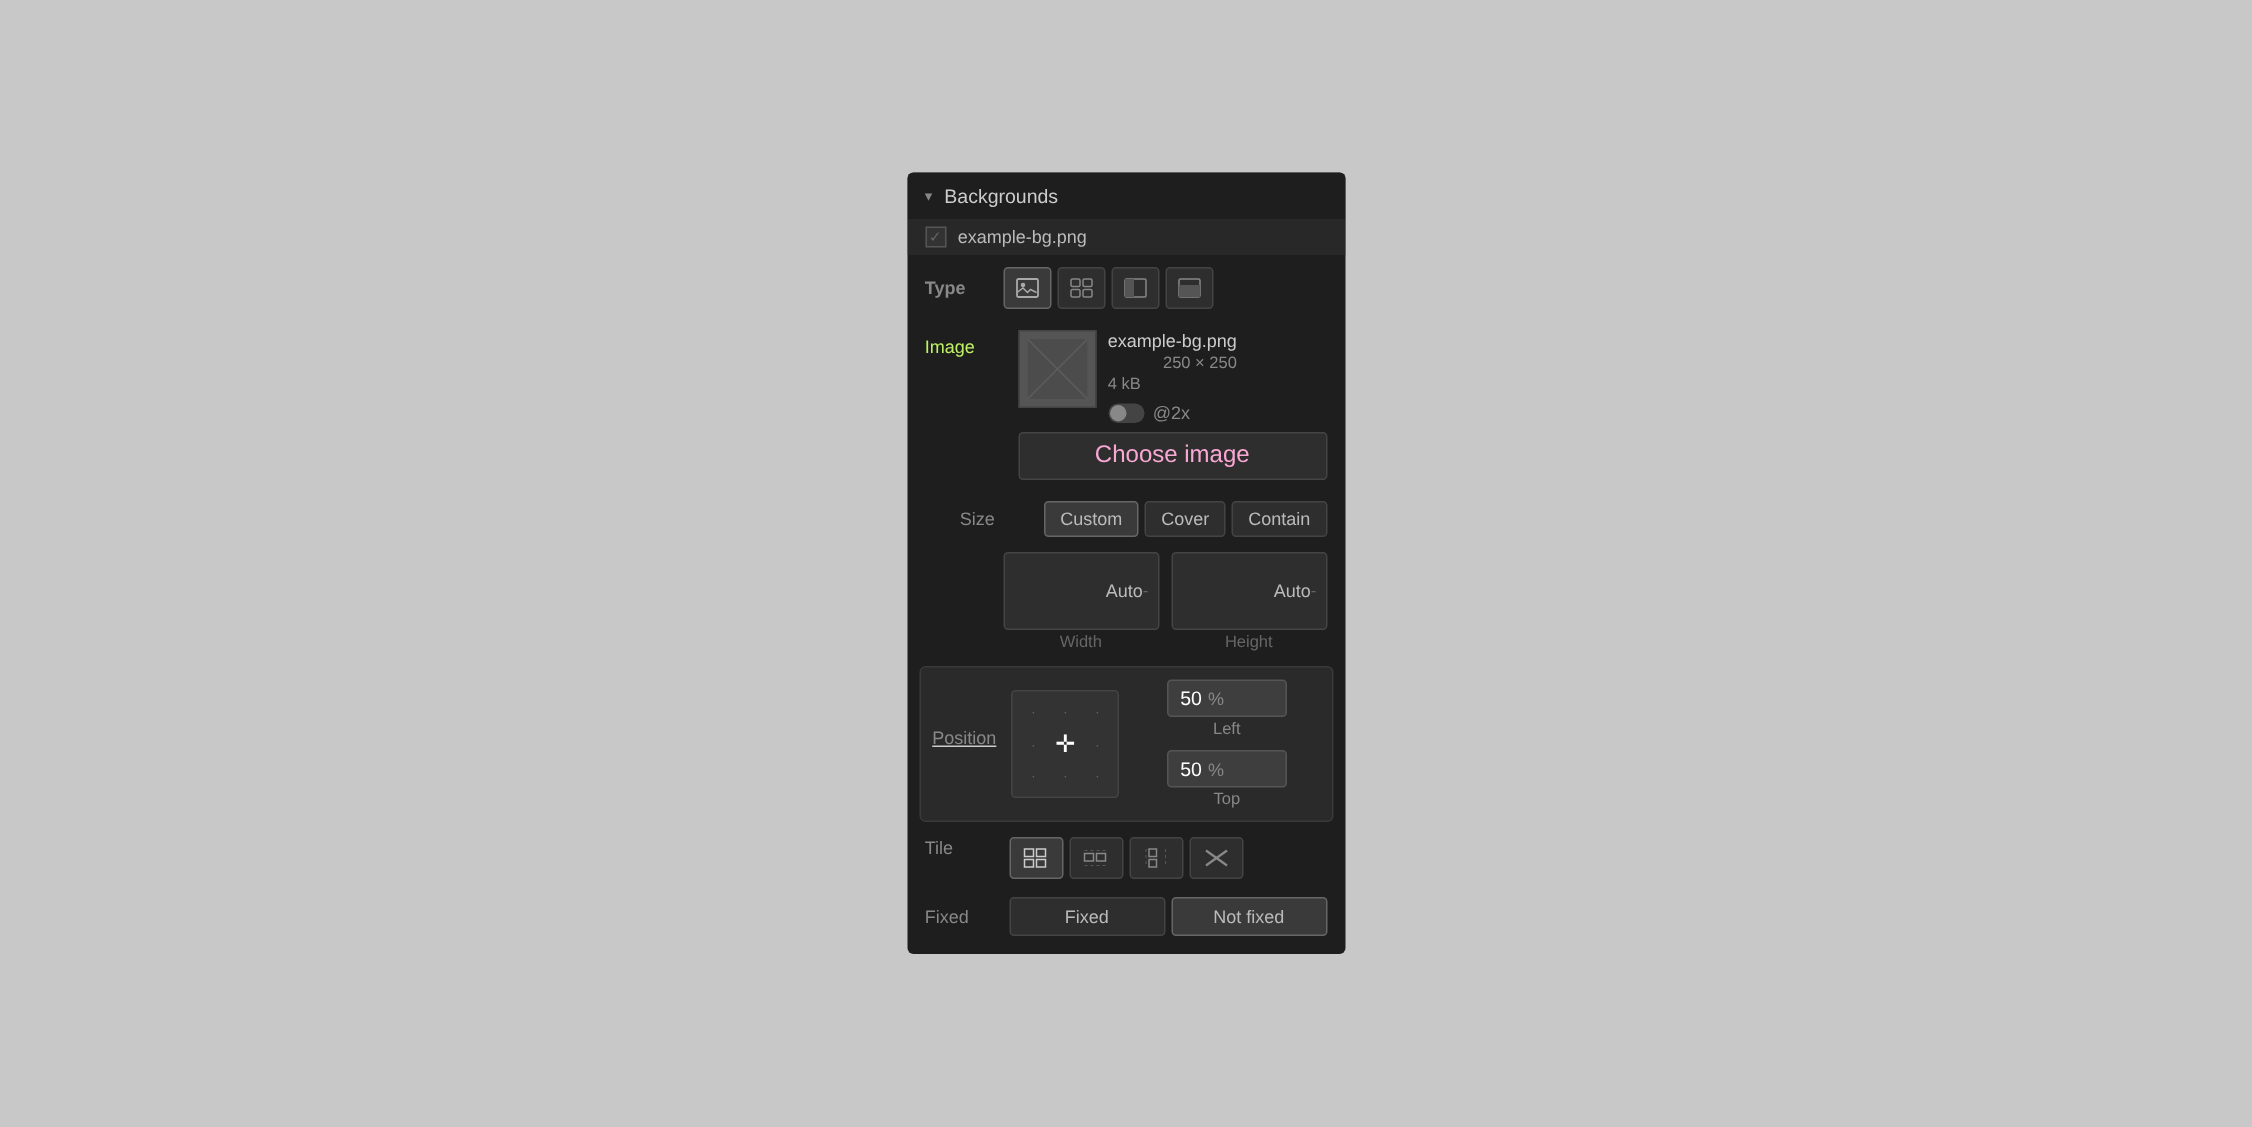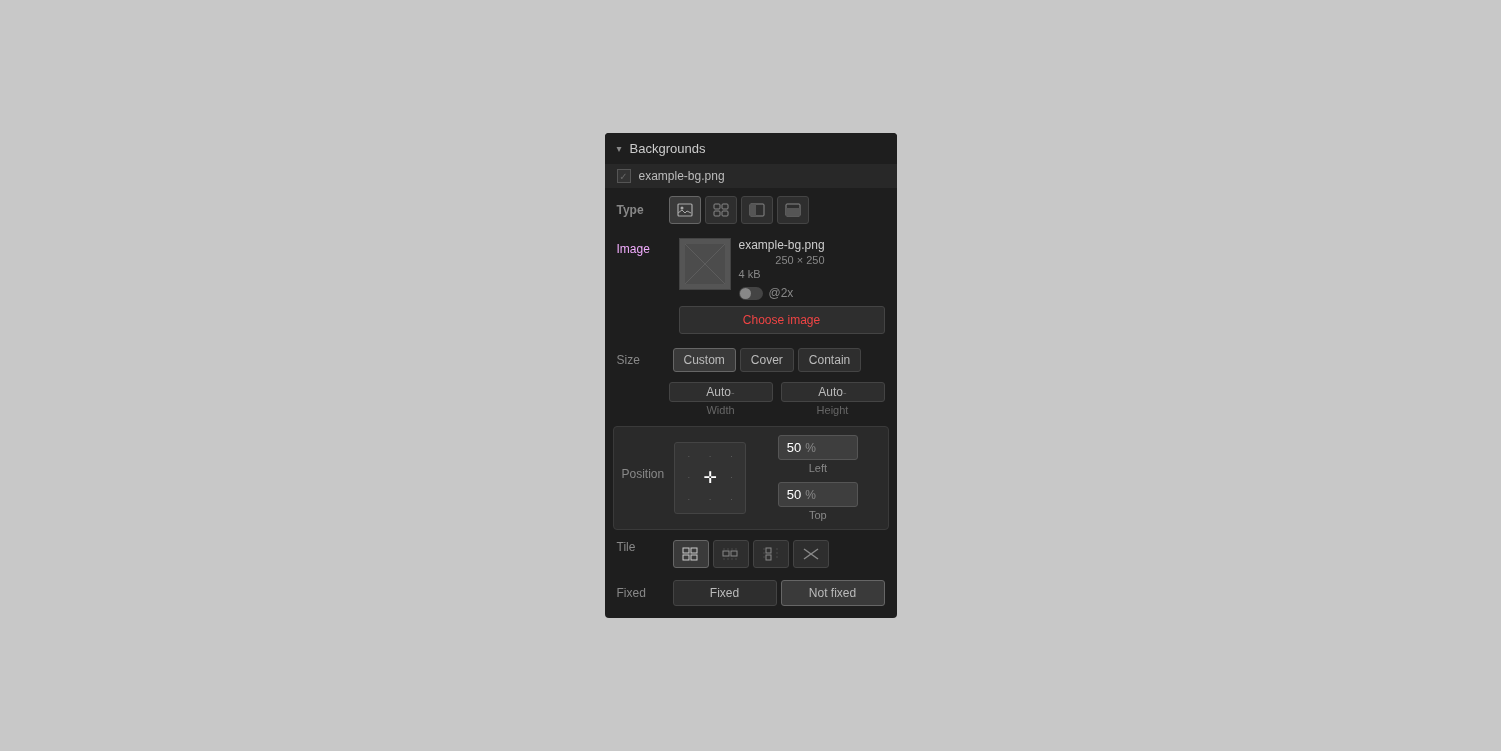--- a/index.html
+++ b/index.html
@@ -103,21 +103,21 @@
       background: #3a3a3a;
       border-color: #666;
     }
     .image-row {
       display: flex;
       align-items: flex-start;
       padding: 8px 12px;
       gap: 10px;
     }
     .image-label {
-      color: #f0abfc;
+      color: #bef264;
       font-size: 12px;
       width: 52px;
       flex-shrink: 0;
       padding-top: 4px;
     }
     .image-content {
       display: flex;
       flex-direction: column;
       flex: 1;
     }
@@ -187,30 +187,31 @@
       color: #888;
       font-size: 12px;
     }
     .choose-image-btn {
       margin-top: 6px;
       width: 100%;
       padding: 6px 12px;
       background: #2e2e2e;
       border: 1px solid #444;
       border-radius: 3px;
-      color: #ef4444;
-      font-size: 12px;
+      color: #f9a8d4;
+      font-size: 16px;
       cursor: pointer;
       text-align: center;
     }
     .size-row {
       display: flex;
       align-items: center;
       padding: 6px 12px;
       gap: 4px;
+      justify-content: flex-end;
     }
     .size-label {
       color: #888;
       font-size: 12px;
       width: 52px;
       flex-shrink: 0;
     }
     .size-btn {
       padding: 4px 10px;
       background: #2e2e2e;
@@ -235,23 +236,23 @@
       display: flex;
       flex-direction: column;
       align-items: center;
     }
     .dim-input-row {
       display: flex;
       align-items: center;
       background: #2e2e2e;
       border: 1px solid #444;
       border-radius: 3px;
-      padding: 2px 6px;
+      padding: 18px 6px;
       width: 100%;
-      justify-content: center;
+      justify-content: flex-end;
     }
     .dim-input-val {
       color: #bbb;
       font-size: 12px;
     }
     .dim-unit {
       color: #666;
       font-size: 11px;
     }
     .dim-label {
@@ -264,20 +265,21 @@
       border: 1px solid #3a3a3a;
       margin: 4px 8px;
       border-radius: 4px;
       padding: 8px;
     }
     .position-header {
       display: flex;
       align-items: center;
       gap: 8px;
       margin-bottom: 8px;
+      text-decoration: underline;
     }
     .position-label {
       color: #888;
       font-size: 12px;
     }
     .position-content {
       display: flex;
       align-items: center;
       gap: 10px;
     }

